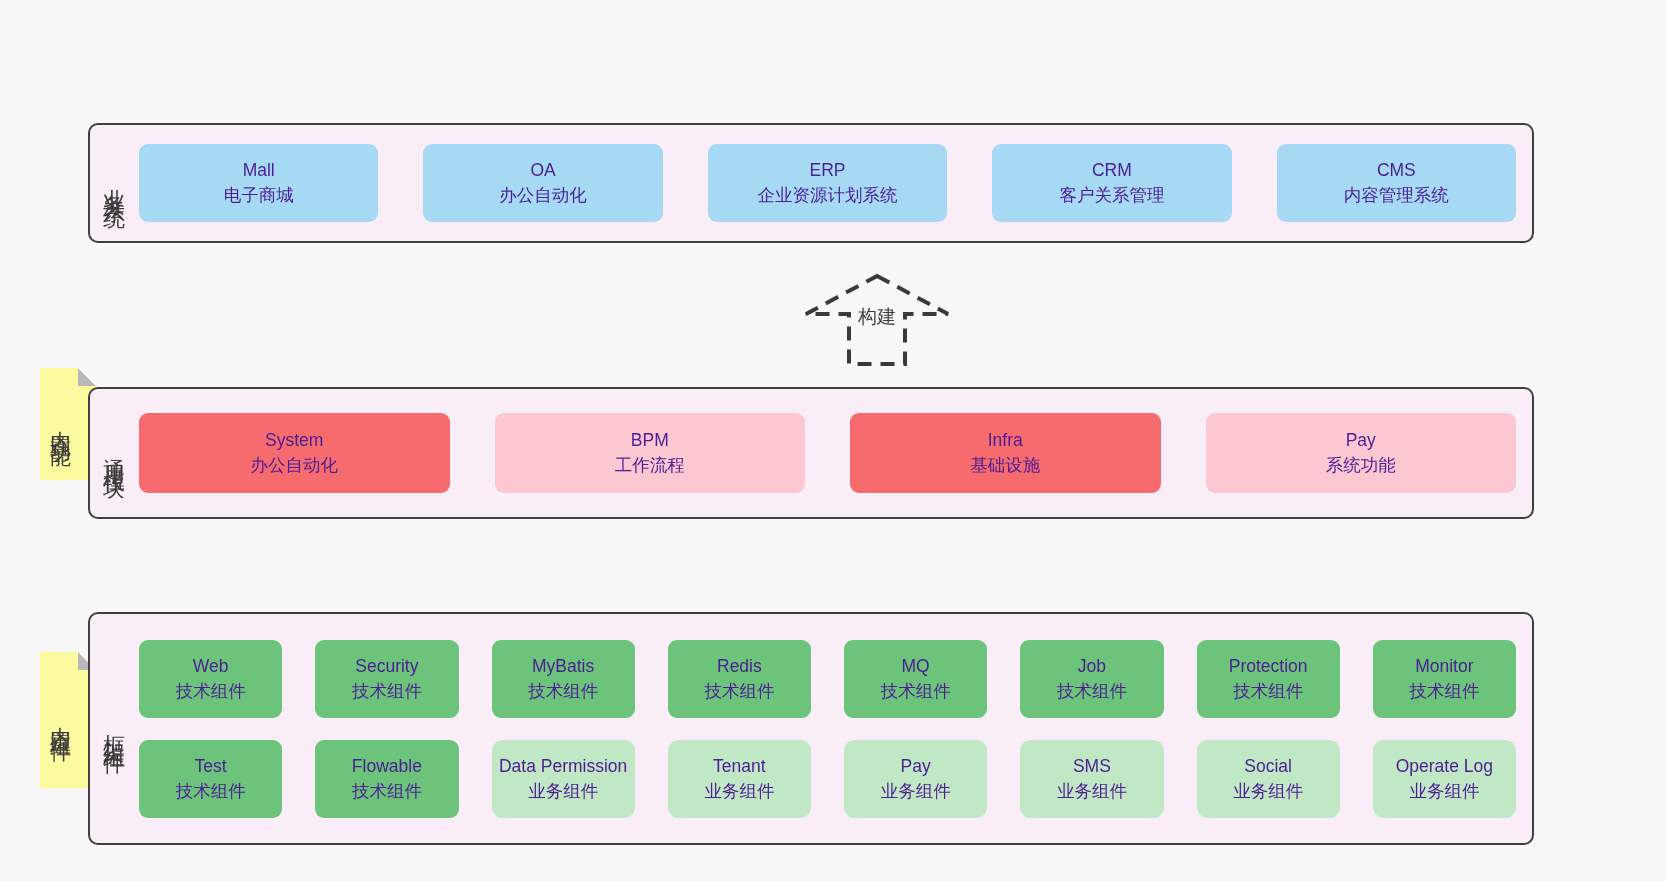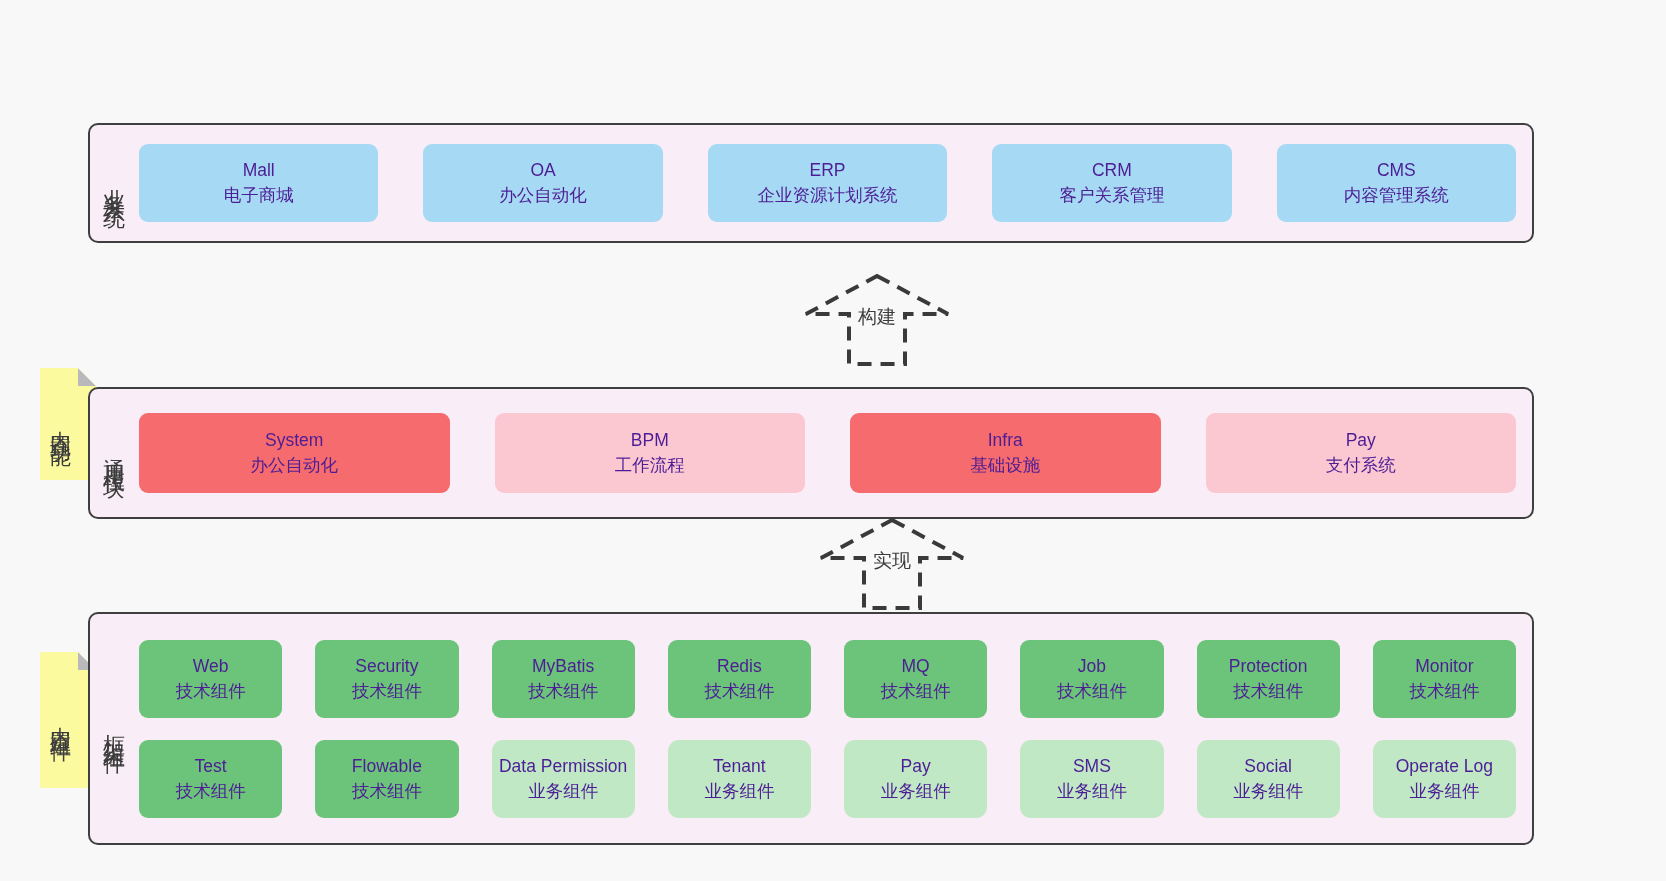--- a/index.html
+++ b/index.html
@@ -193,31 +193,25 @@
       <div class="box v-pink">
         <span>BPM</span>
         <span>工作流程</span>
       </div>
       <div class="box v-red">
         <span>Infra</span>
         <span>基础设施</span>
       </div>
       <div class="box v-pink">
         <span>Pay</span>
-        <span>支付系统</span>
+        <span>系统功能</span>
       </div>
     </div>
   </div>
 
-  <div class="arrow arrow-2">
-    <svg viewBox="0 0 150 96">
-      <polygon points="75,5 146,43 103,43 103,93 47,93 47,43 4,43" fill="none" stroke="#3a3a3a" stroke-width="4" stroke-dasharray="14 9"></polygon>
-    </svg>
-    <span class="arrow-label">实现</span>
-  </div>
 
   <div class="layer layer-components">
     <div class="vlabel">框架组件</div>
     <div class="rows">
       <div class="boxes">
         <div class="box v-green">
           <span>Web</span>
           <span>技术组件</span>
         </div>
         <div class="box v-green">

